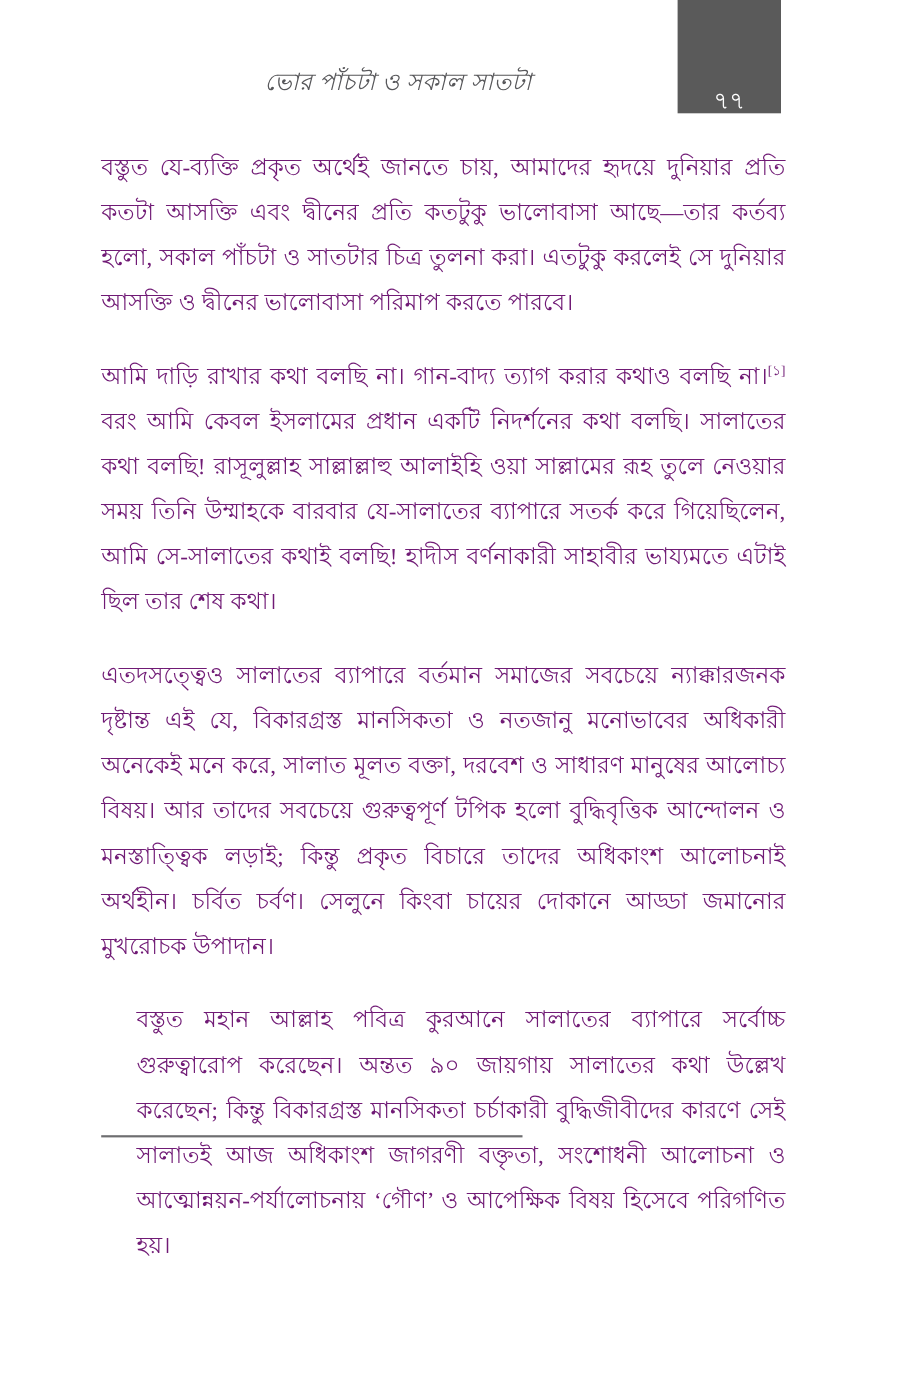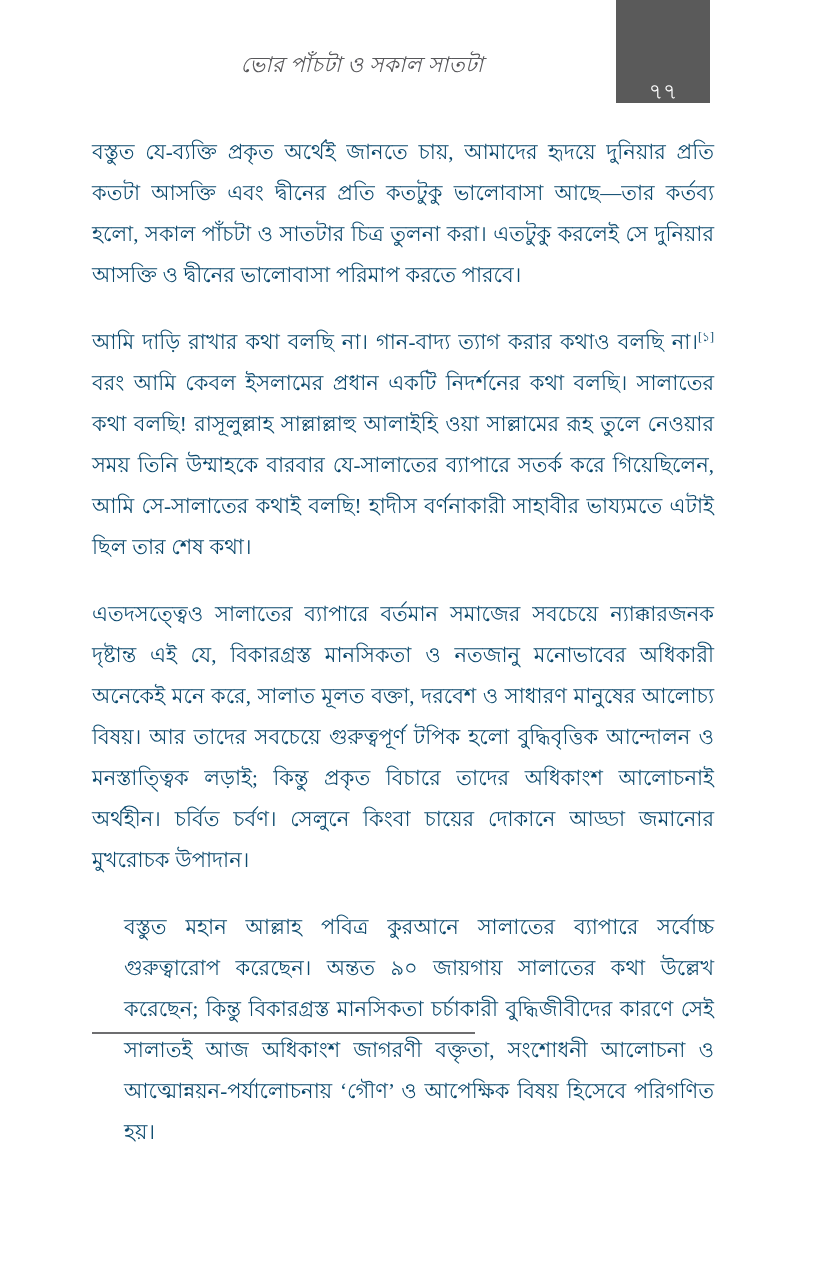--- a/index.html
+++ b/index.html
@@ -20,21 +20,21 @@
   }
 
   
   .running-head {
     position: absolute;
     left: 92px;
     top: 48px;
     width: 540px;
     height: 46px;
     display: flex;
-    align-items: flex-start;
+    align-items: flex-end;
     justify-content: center;
   }
   .running-head-text {
     font-family: "Liberation Serif", "DejaVu Serif", serif;
     font-style: italic;
     font-size: 21.5px;
     letter-spacing: 0.4px;
     color: #57575a;
     white-space: nowrap;
   }
@@ -64,21 +64,21 @@
     position: absolute;
     left: 92px;
     top: 132px;
     width: 622px;
   }
   .para {
     margin: 0 0 26px 0;
     font-family: "Liberation Serif", "DejaVu Serif", serif;
     font-size: 21px;
     line-height: 41px;
-    color: #0c4a6e;
+    color: #701a75;
     text-align: justify;
     text-justify: inter-word;
     word-spacing: 0.5px;
   }
   .para:last-child {
     margin-bottom: 0;
     margin-left: 32px;
   }
   .para sup {
     font-size: 0.58em;

